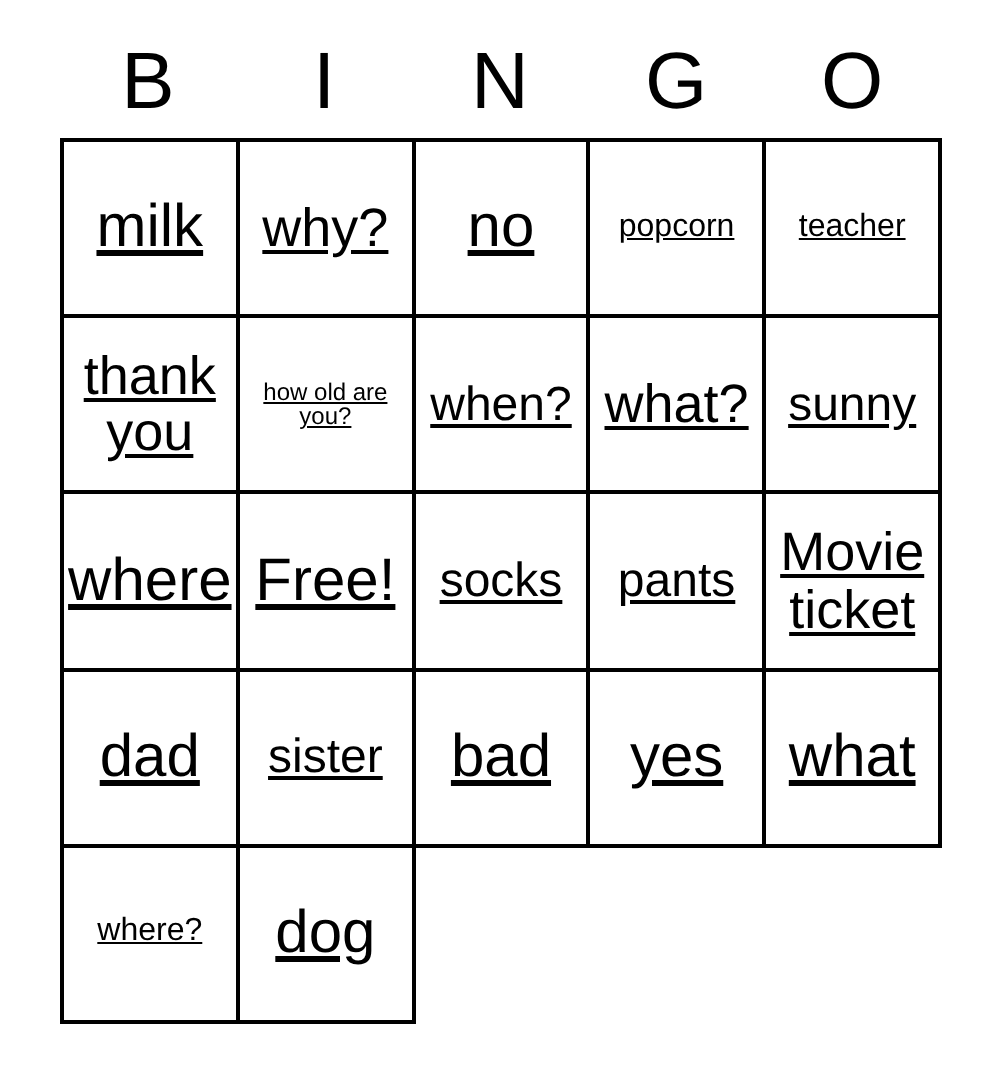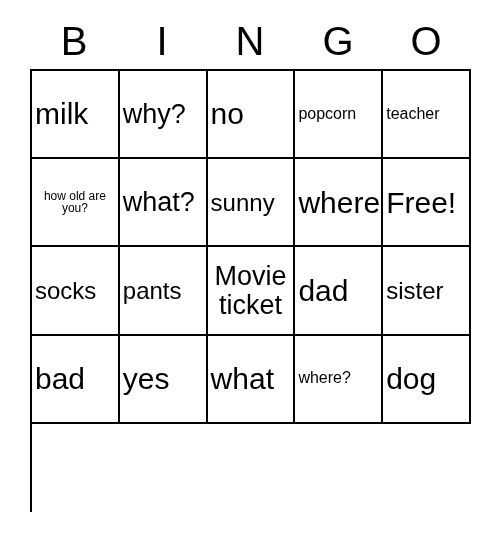--- a/index.html
+++ b/index.html
@@ -52,24 +52,25 @@
     display: grid;
     grid-template-columns: repeat(5, 1fr);
     grid-template-rows: repeat(5, 1fr);
   }
   .cell {
     border-right: 2px solid #000;
     border-bottom: 2px solid #000;
     box-sizing: border-box;
     display: flex;
     align-items: center;
-    justify-content: flex-start;
+    justify-content: center;
     text-align: center;
     padding: 16px 3px;
     overflow: hidden;
+    text-decoration: underline;
   }
   .cell span {
     display: block;
     line-height: 1.05;
   }
   
   .fs-xl span { font-size: 30px; }
   .fs-lg span { font-size: 27px; }
   .fs-md span { font-size: 24px; }
   .fs-sm span { font-size: 16px; }
@@ -98,22 +99,28 @@
     <div class="cell fs-xl">
         <span>no</span>
       </div>
     <div class="cell fs-sm">
         <span>popcorn</span>
       </div>
 
     <div class="cell fs-sm">
         <span>teacher</span>
       </div>
+    <div class="cell fs-lg">
+        <span>thank you</span>
+      </div>
     <div class="cell fs-xs">
         <span>how old are you?</span>
+      </div>
+    <div class="cell fs-md">
+        <span>when?</span>
       </div>
     <div class="cell fs-lg">
         <span>what?</span>
       </div>
 
     <div class="cell fs-md">
         <span>sunny</span>
       </div>
     <div class="cell fs-xl">
         <span>where</span>

